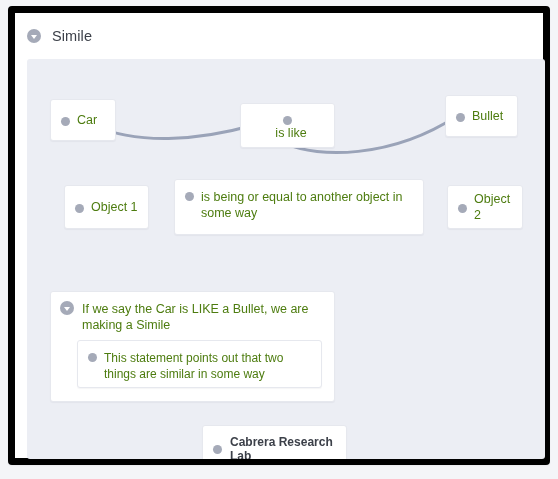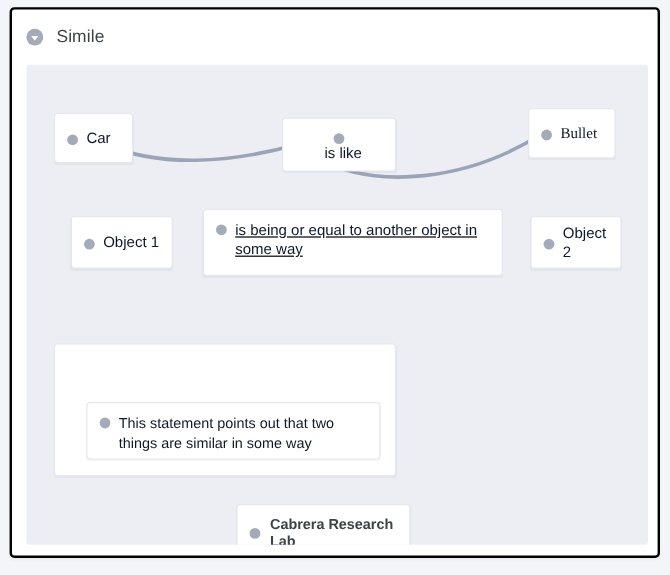--- a/index.html
+++ b/index.html
@@ -17,21 +17,21 @@
   }
 
   
   .card {
     position: absolute;
     left: 8px;
     top: 6px;
     width: 542px;
     height: 459px;
     background: #ffffff;
-    border: 2px solid #000000;
+    border: 7px solid #000000;
     border-radius: 4px;
     box-sizing: border-box;
     box-shadow: 0 1px 2px rgba(60,64,80,0.06);
   }
 
   
   .card-header {
     position: absolute;
     left: 0; top: 0;
     width: 100%;
@@ -102,44 +102,44 @@
     height: 9px;
     border-radius: 50%;
     background: #a5aab8;
     flex: 0 0 auto;
     margin-top: 3px;
   }
   .node-label {
     margin-left: 7px;
     font-size: 12.5px;
     line-height: 16px;
-    color: #0f172a;
+    color: #4d7c0f;
   }
   .node-label.small {
     font-size: 12px;
   }
   .badge-green {
     display: inline-block;
     width: 17px;
     height: 9px;
     border-radius: 5px;
     background: #7ecb4f;
     margin-left: 7px;
     vertical-align: middle;
     position: relative;
     top: -1px;
   }
 
   
   #node-car      { left: 23px;  top: 40px;  width: 66px;  height: 42px; align-items: center; }
   #node-islike   { left: 213px; top: 44px;  width: 95px;  height: 45px; align-items: center; flex-direction: column; }
-  #node-bullet   { left: 418px; top: 36px;  width: 73px;  height: 42px; align-items: center; font-family: Liberation Serif, serif; }
+  #node-bullet   { left: 418px; top: 36px;  width: 73px;  height: 42px; align-items: center; }
 
   #node-object1  { left: 37px;  top: 126px; width: 85px;  height: 44px; align-items: center; }
-  #node-middle   { left: 147px; top: 120px; width: 250px; height: 56px; text-decoration: underline; }
+  #node-middle   { left: 147px; top: 120px; width: 250px; height: 56px; }
   #node-object2  { left: 420px; top: 126px; width: 76px;  height: 44px; align-items: center; }
 
   #node-statement{ left: 23px;  top: 232px; width: 285px; height: 111px; display: block; padding: 0; }
   .statement-head {
     display: flex;
     align-items: flex-start;
     padding: 9px 10px 0 9px;
   }
   .statement-head .node-label { margin-left: 8px; }
 
@@ -193,20 +193,24 @@
         <span class="node-dot"></span>
         <span class="node-label">is being or equal to another object in some way</span>
       </div>
 
       <div class="node" id="node-object2">
         <span class="node-dot"></span>
         <span class="node-label">Object 2</span>
       </div>
 
       <div class="node" id="node-statement">
+        <div class="statement-head">
+          <span class="disc-toggle"></span>
+          <span class="node-label">If we say the Car is LIKE a Bullet, we are making a Simile</span>
+        </div>
         <div class="node" id="node-nested">
           <span class="node-dot"></span>
           <span class="node-label small">This statement points out that two things are similar in some way</span>
         </div>
       </div>
 
       <div class="node" id="node-source">
         <div class="source-row">
           <span class="node-dot" style="margin-top:0;"></span>
           <span class="source-title">Cabrera Research Lab</span>

